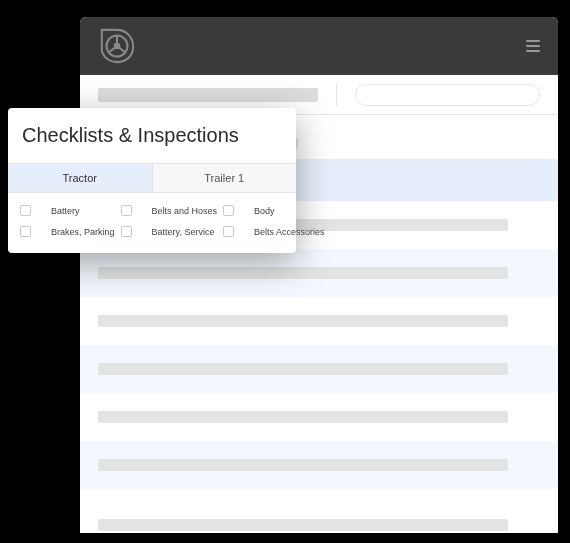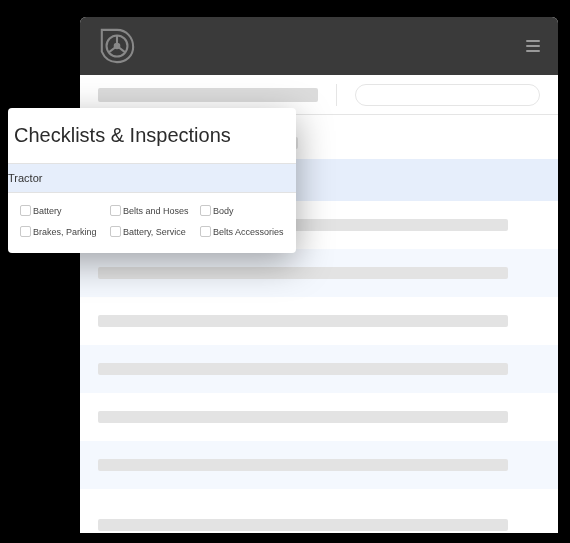--- a/index.html
+++ b/index.html
@@ -102,30 +102,30 @@
     background: #fff;
     border-radius: 4px;
     box-shadow: 0 10px 36px rgba(0,0,0,0.35);
     z-index: 10;
     padding-bottom: 10px;
   }
   .card-title {
     font-size: 20px;
     font-weight: 400;
     color: #2b2b2b;
-    padding: 16px 14px 16px 6px;
+    padding: 16px 14px 16px 14px;
   }
   .tabs {
     display: flex;
     border-top: 1px solid #e2e2e2;
     border-bottom: 1px solid #e2e2e2;
   }
   .tab {
     flex: 1;
-    text-align: left;
+    text-align: center;
     font-size: 11px;
     padding: 8px 0;
     color: #555;
     border-right: 1px solid #e2e2e2;
     cursor: pointer;
     background: #f7f7f7;
   }
   .tab:last-child { border-right: none; }
   .tab.active {
     background: #e6eefb;
@@ -133,21 +133,21 @@
   }
   .checklist {
     display: grid;
     grid-template-columns: repeat(3, 1fr);
     gap: 10px 6px;
     padding: 12px 12px 6px 12px;
   }
   .check-item {
     display: flex;
     align-items: flex-end;
-    gap: 2px;
+    gap: 20px;
   }
   .check-box {
     width: 11px;
     height: 11px;
     border: 1px solid #c9c9c9;
     border-radius: 2px;
     flex-shrink: 0;
     cursor: pointer;
   }
   .check-label {
@@ -211,20 +211,21 @@
     <div class="row row-white" style="padding:30px 18px 18px 18px">
       <div class="ph ph-long"></div>
     </div>
   </div>
 </div>
 
 <div class="card">
   <div class="card-title">Checklists &amp; Inspections</div>
   <div class="tabs">
     <div class="tab active">Tractor</div>
+    <div class="tab">Trailer 1</div>
   </div>
   <div class="checklist">
     <div class="check-item">
       <div class="check-box"></div>
       <div class="check-label">Battery</div>
     </div>
     <div class="check-item">
       <div class="check-box"></div>
       <div class="check-label">Belts and Hoses</div>
     </div>

